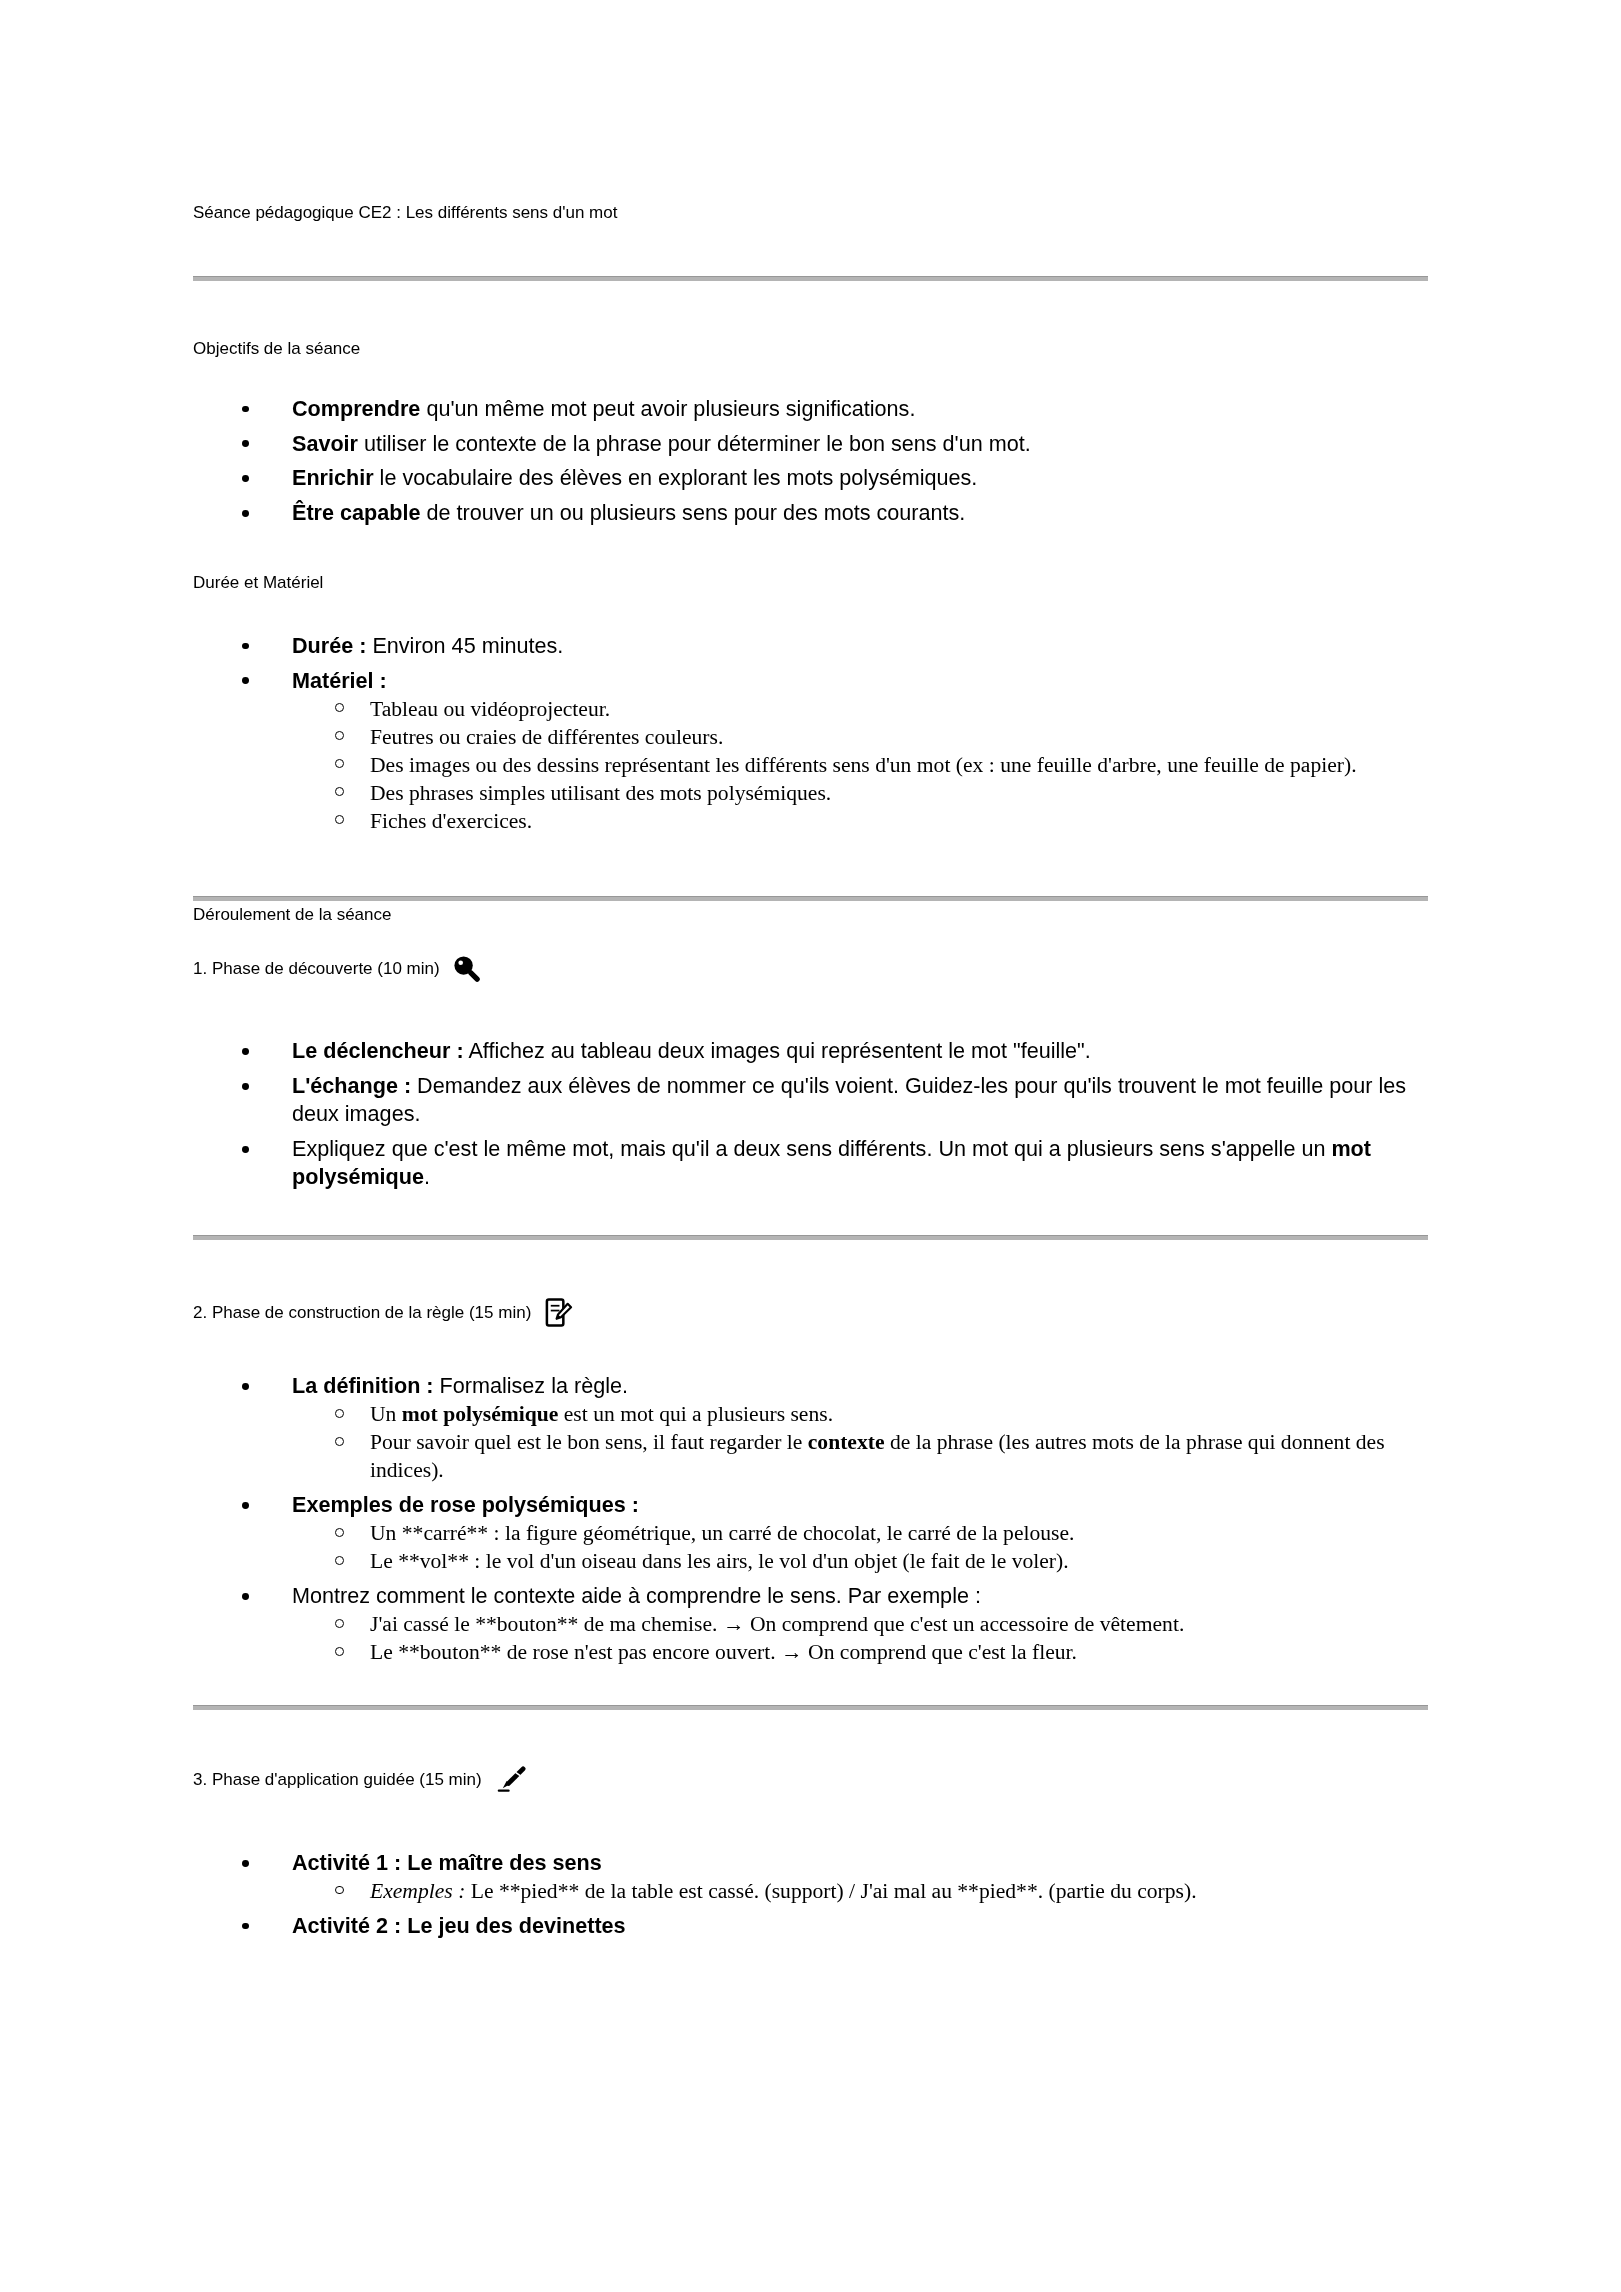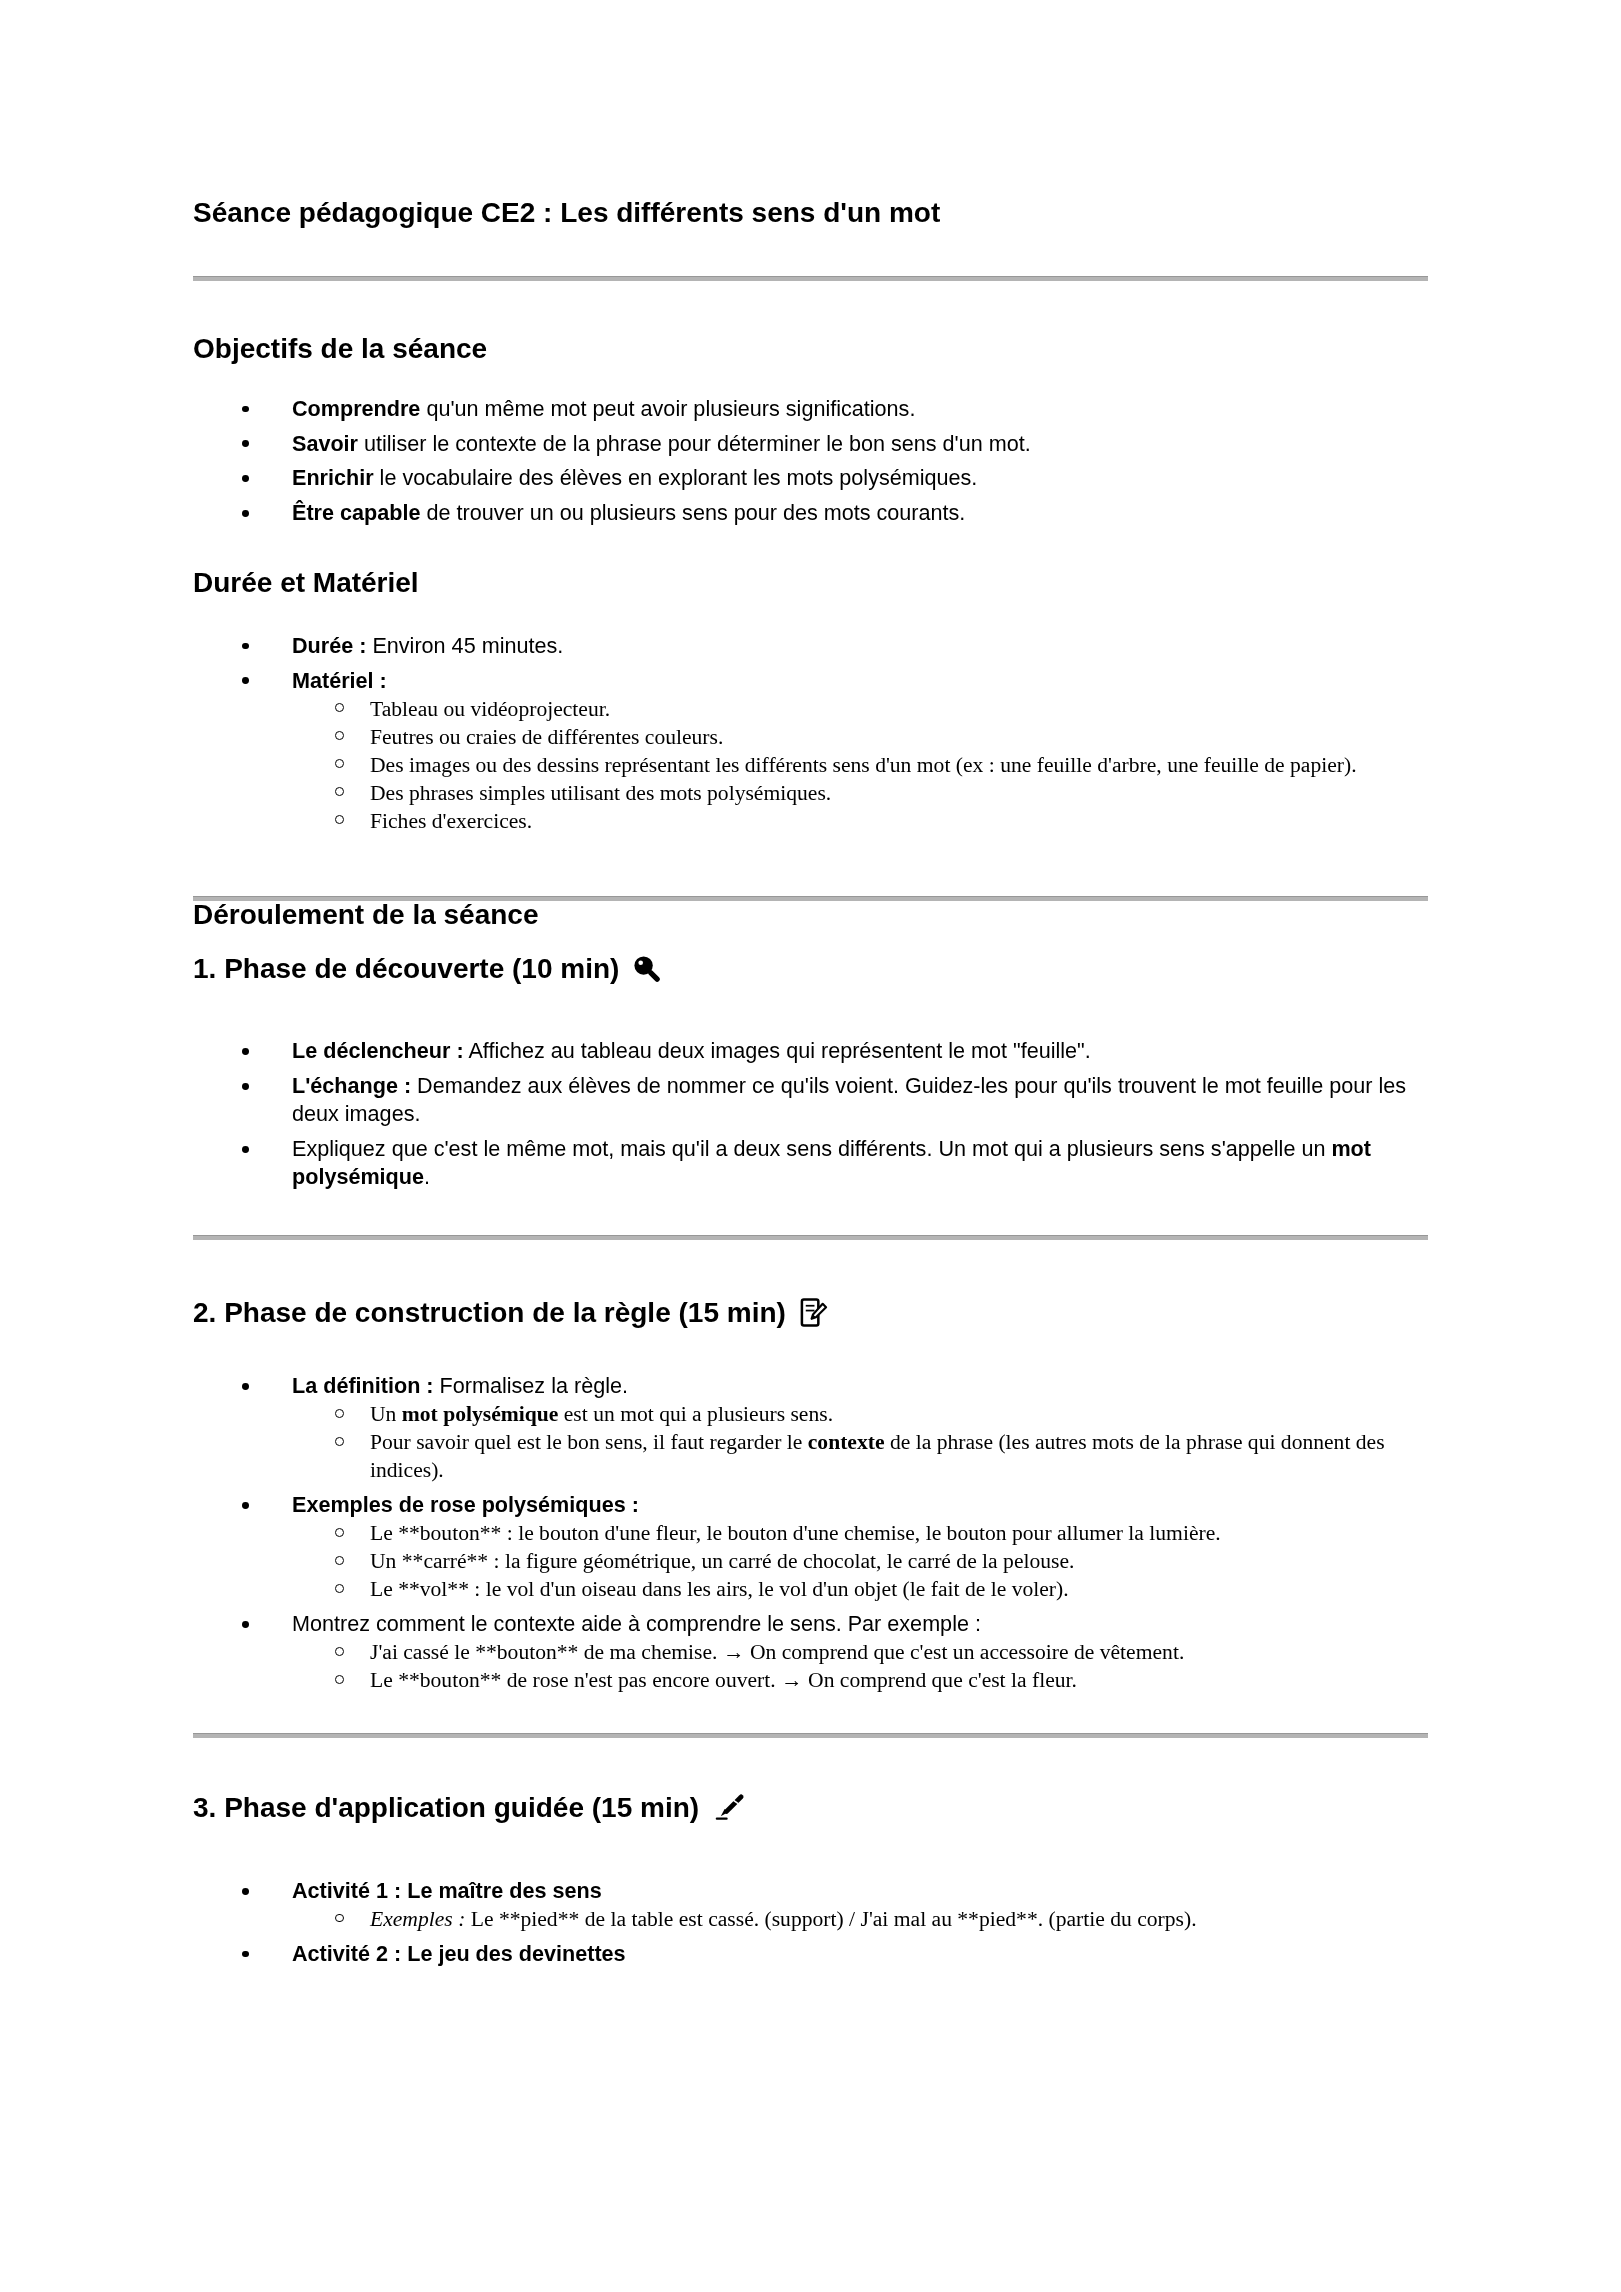--- a/index.html
+++ b/index.html
@@ -4,21 +4,21 @@
 <style>
   html,body{margin:0;padding:0;background:#ffffff;}
   body{
     width:1621px;height:2293px;overflow:hidden;
     font-family:"Liberation Sans","DejaVu Sans",sans-serif;
     color:#000;box-sizing:border-box;
     padding:199px 193px 0 193px;
   }
   .b{font-weight:bold;}
   .i{font-style:italic;}
-  h1,h2,h3{font-size:28px;line-height:27.4px;font-weight:bold;margin:0;}
+  h1,h2,h3{font-size:17px;line-height:27.4px;font-weight:normal;margin:0;}
   h3.phase{display:flex;align-items:center;gap:12.7px;}
   .body-text{font-size:21.6px;line-height:28px;}
   .hr{height:3.9px;background:#b4b4b4;border-top:1px solid #979797;}
   .hr1{margin-top:50px;}
   .hr2{margin-top:61px;}
   .hr3{margin-top:44px;}
   .hr4{margin-top:39px;}
   h2.after-hr1{margin-top:54px;}
   h2.after-list{margin-top:42px;}
   h2.after-hr2{}
@@ -144,23 +144,20 @@
         </li>
       <li>
           <span class="line"><span>Pour savoir quel est le bon sens, il faut regarder le </span><span class="b">contexte</span><span> de la phrase (les autres mots de la phrase qui donnent des indices).</span></span>
         </li>
     </ul>
   </li>
   <li>
     <span class="line"><span class="b">Exemples de rose polysémiques :</span></span>
     <ul class="l2">
       <li>
-          <span class="line"><span>Le **bouton** : le bouton d'une fleur, le bouton d'une chemise, le bouton pour allumer la lumière.</span></span>
-        </li>
-      <li>
           <span class="line"><span>Un **carré** : la figure géométrique, un carré de chocolat, le carré de la pelouse.</span></span>
         </li>
       <li>
           <span class="line"><span>Le **vol** : le vol d'un oiseau dans les airs, le vol d'un objet (le fait de le voler).</span></span>
         </li>
     </ul>
   </li>
   <li>
     <span class="line"><span>Montrez comment le contexte aide à comprendre le sens. Par exemple :</span></span>
     <ul class="l2">

